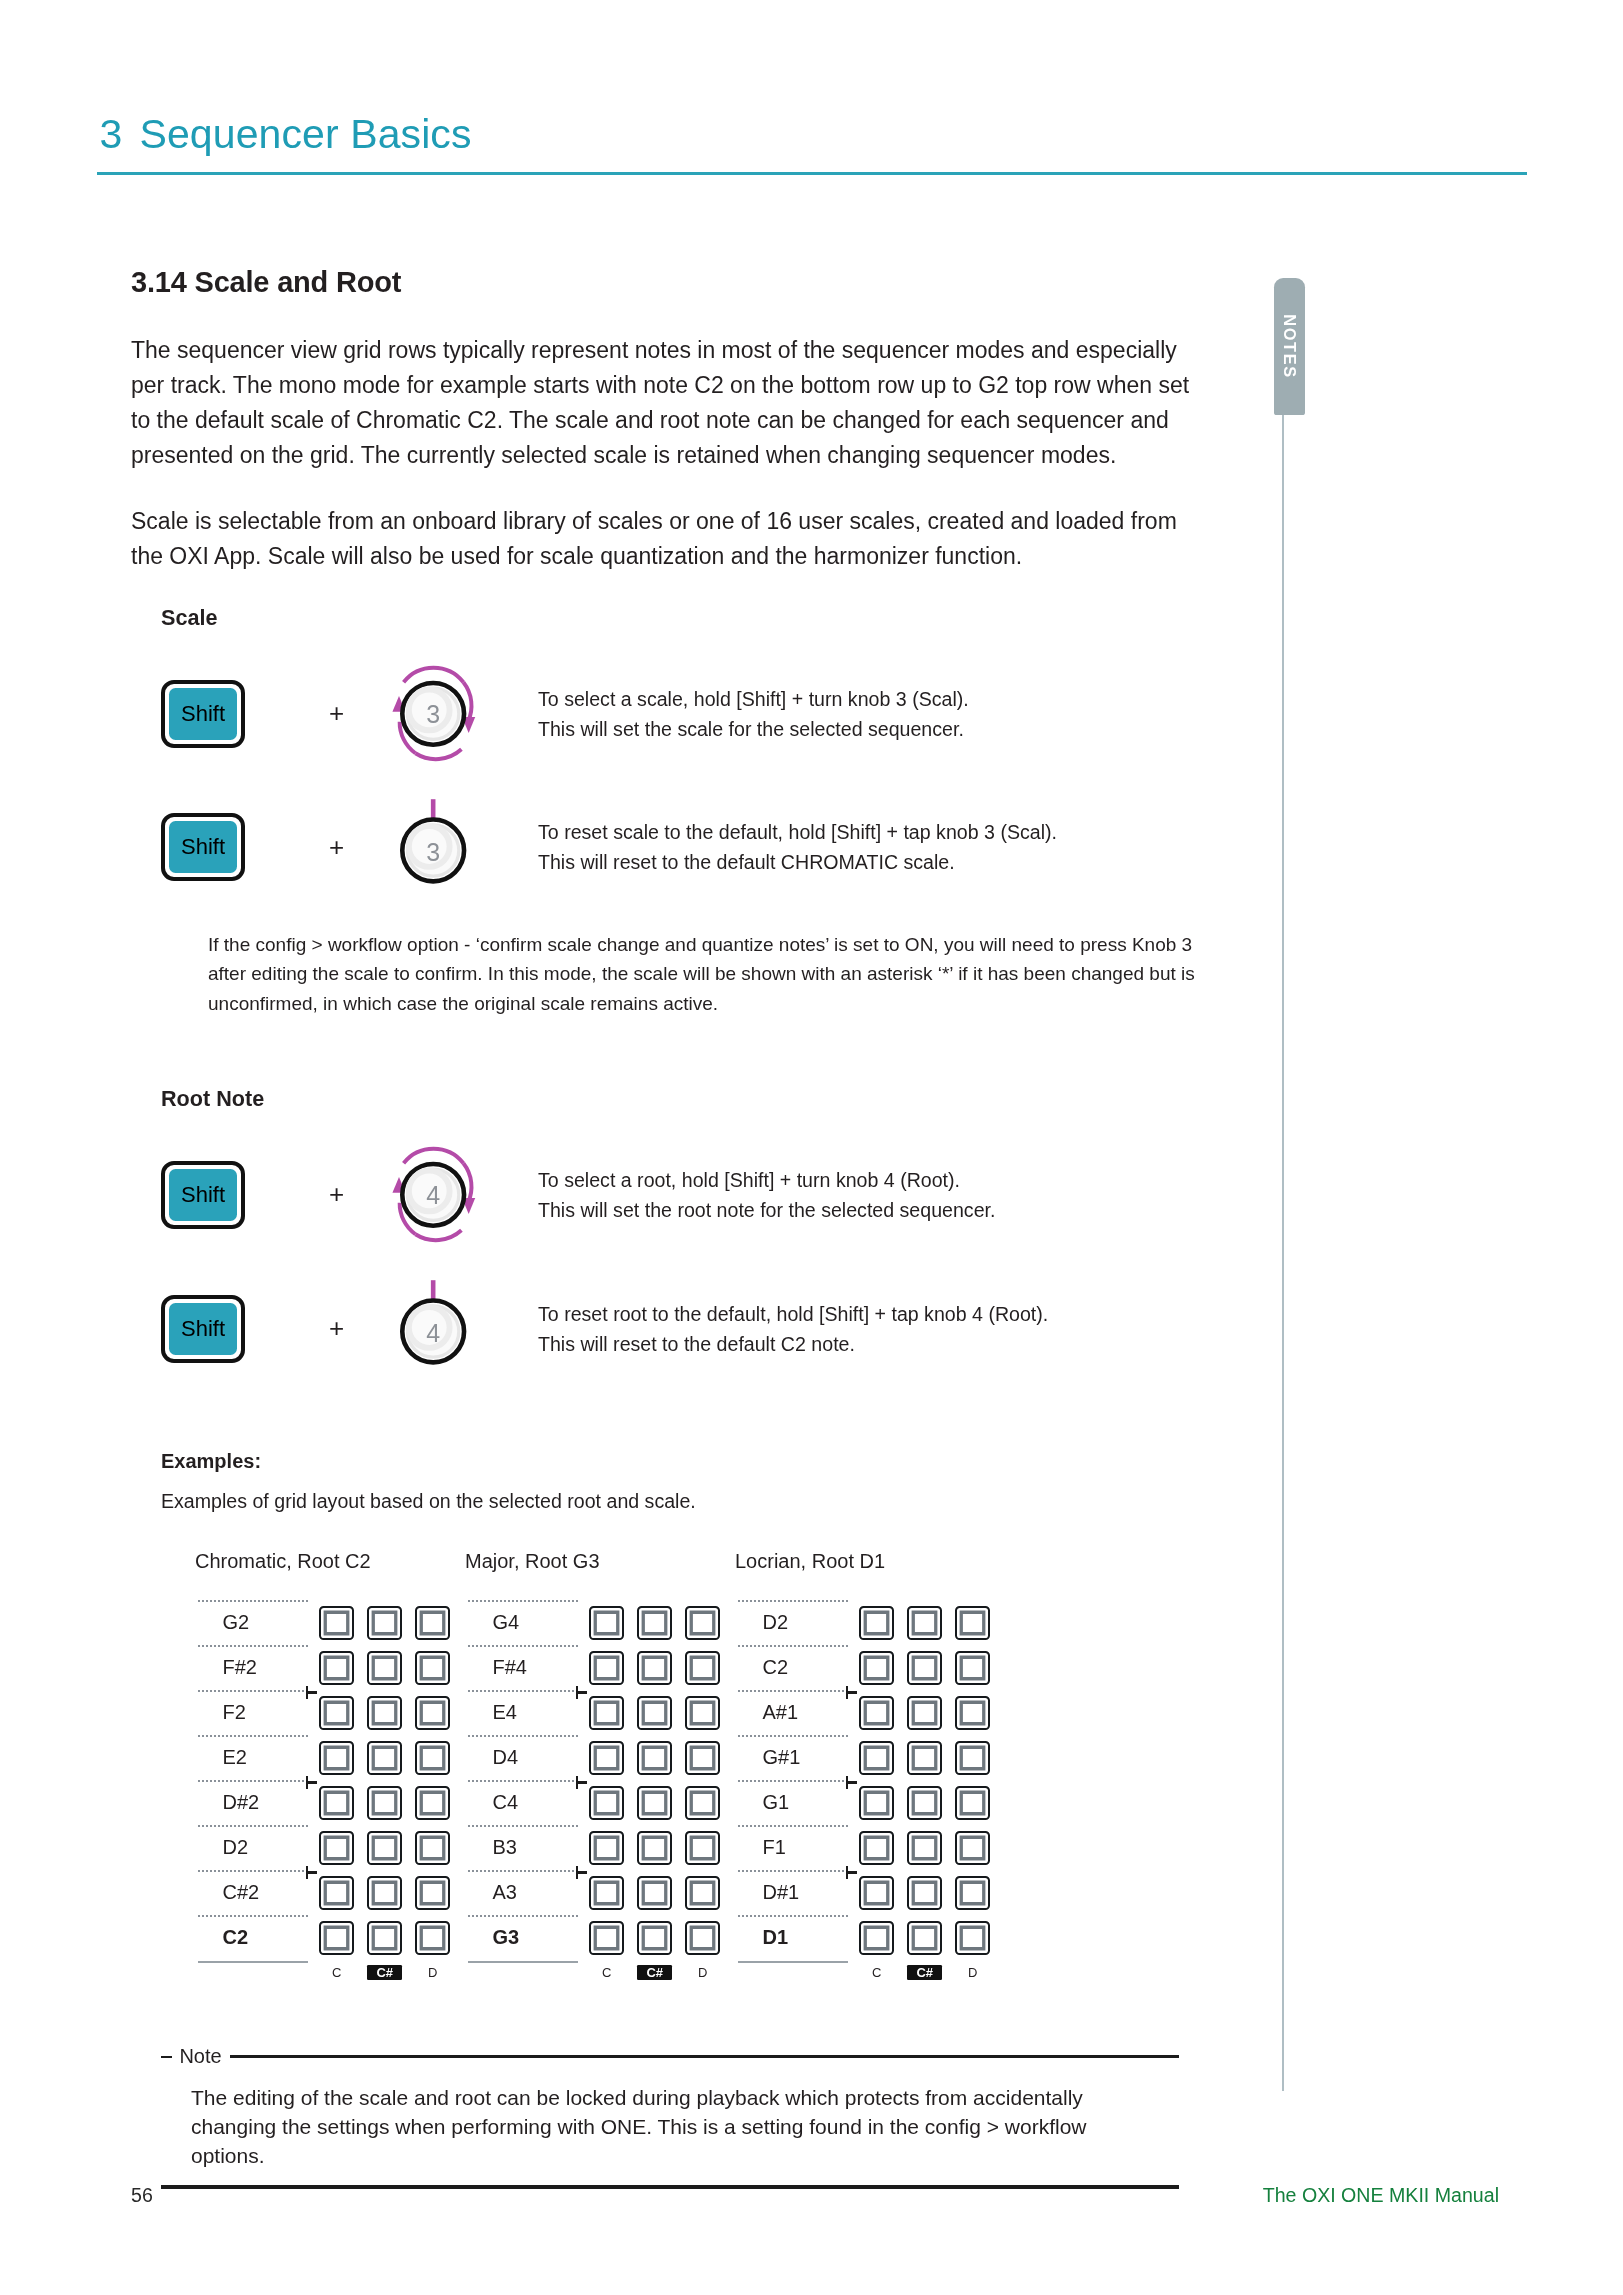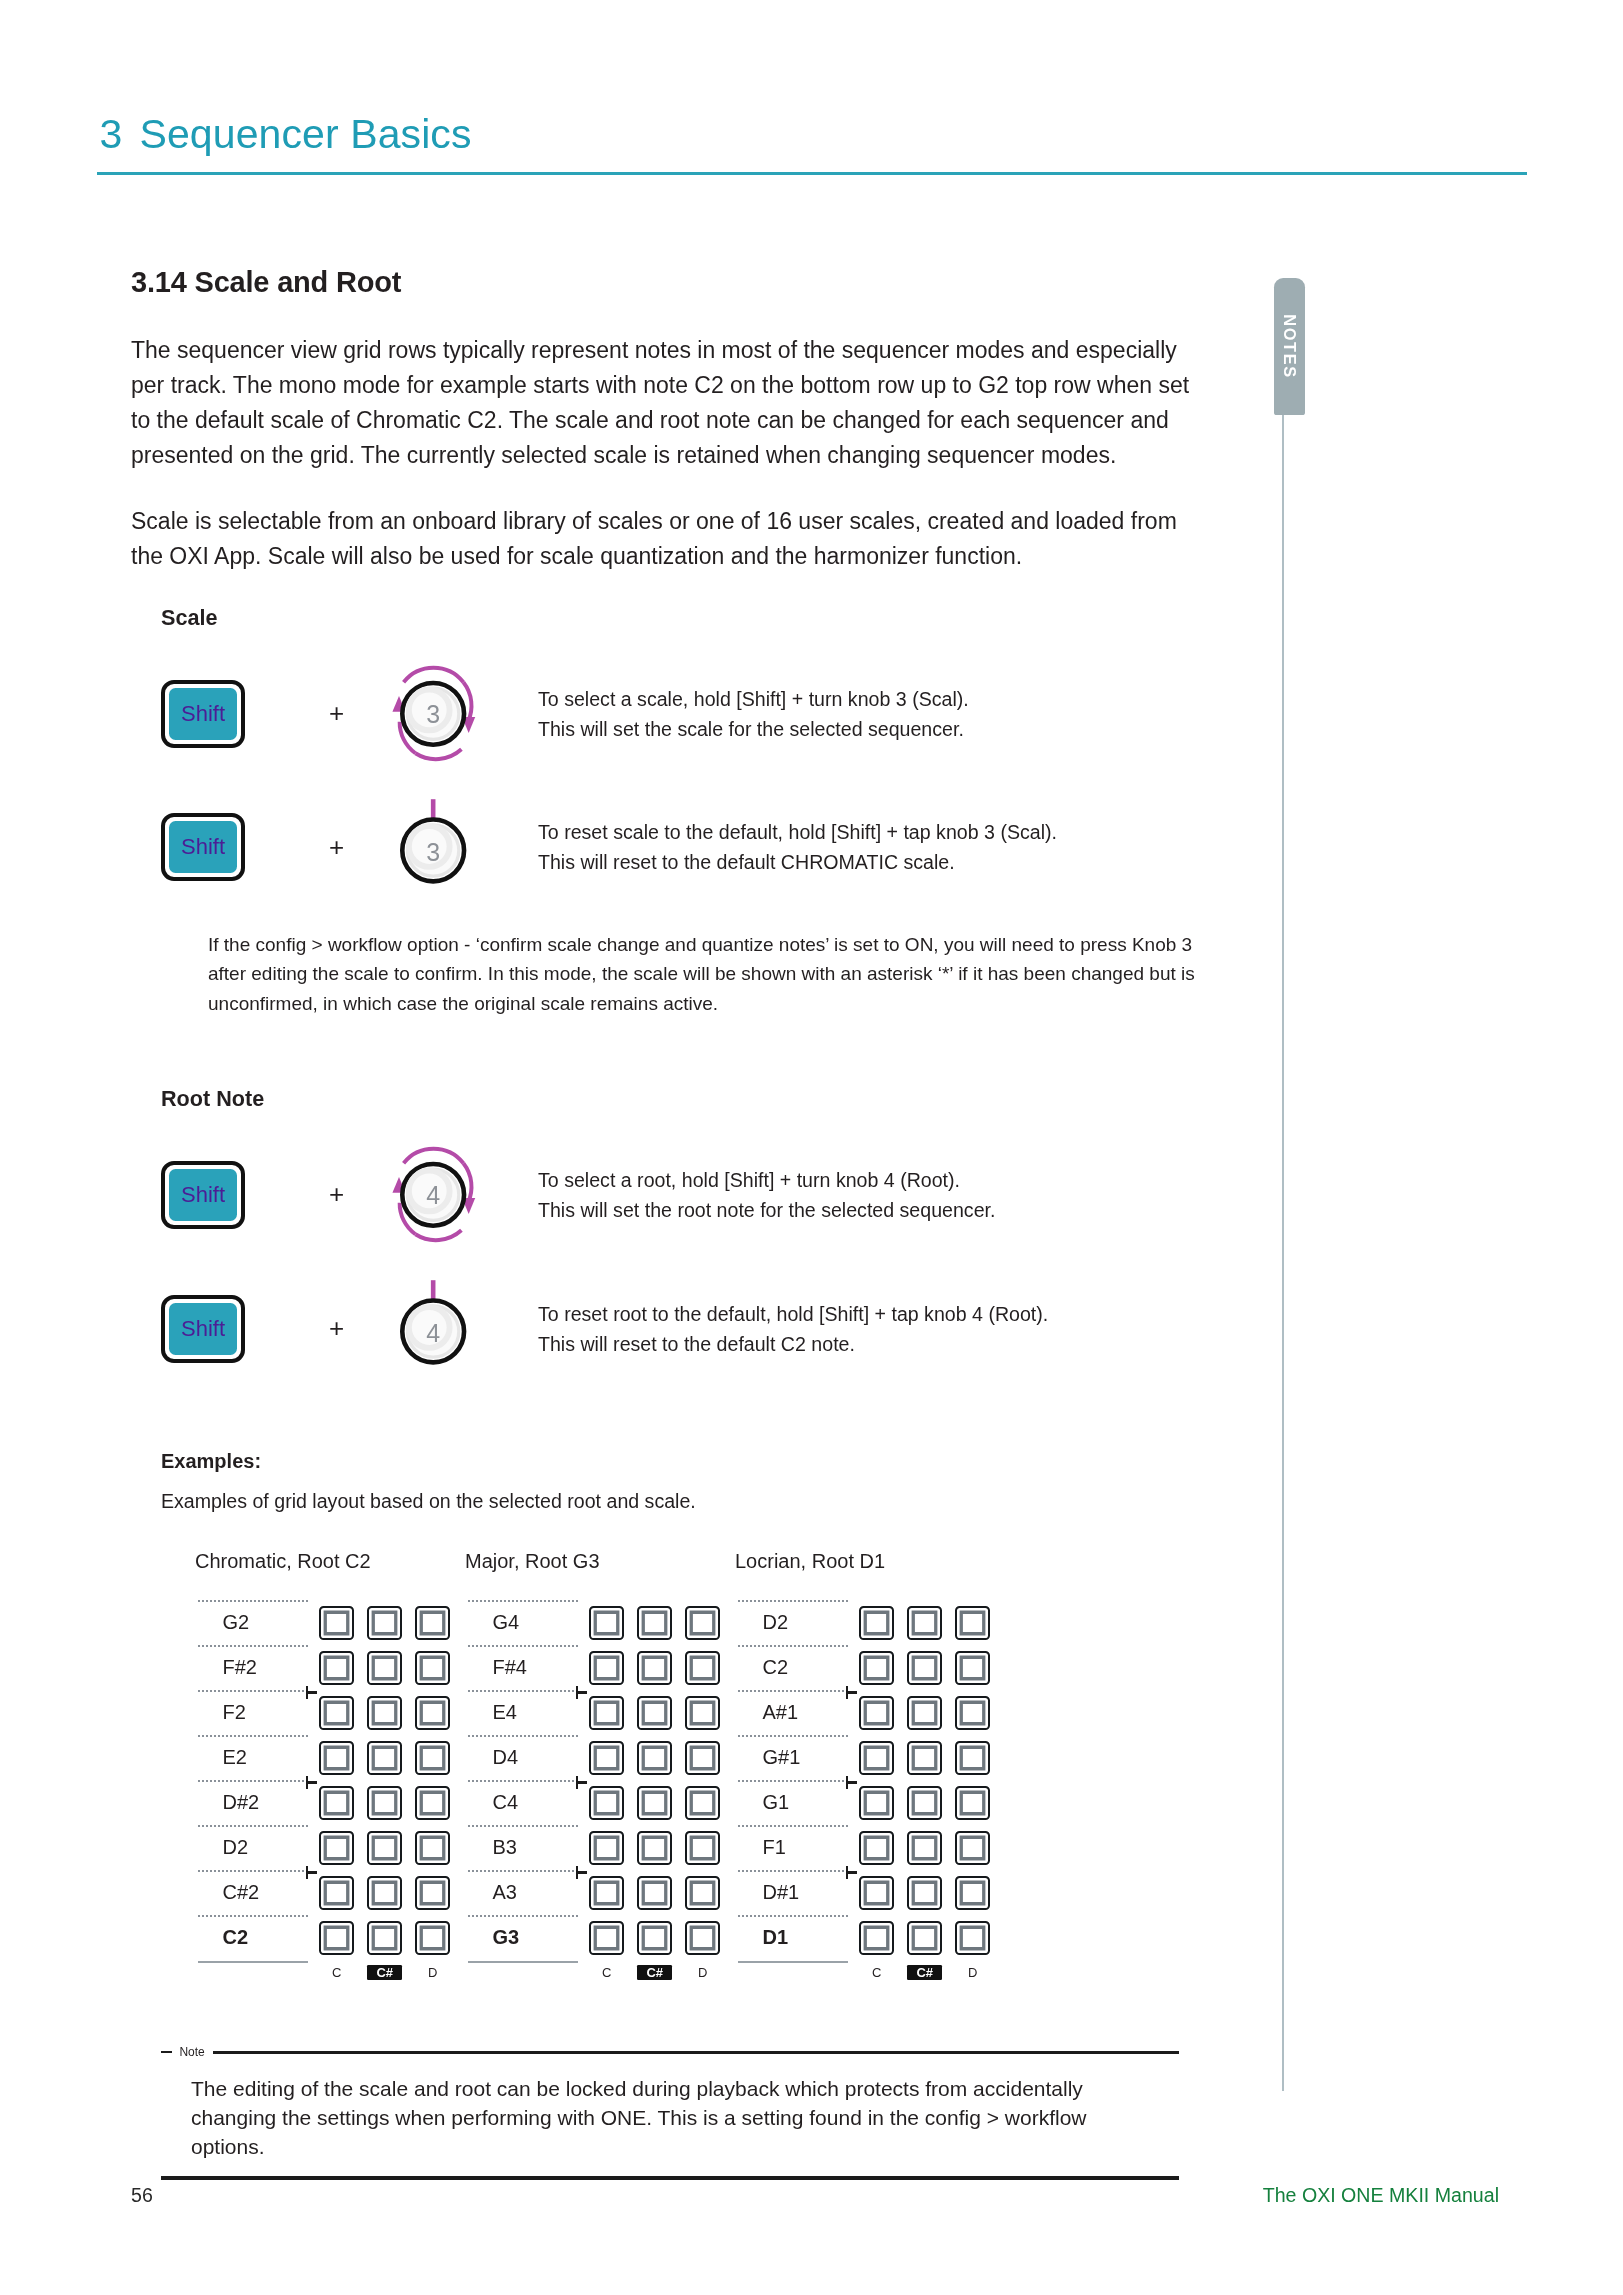--- a/index.html
+++ b/index.html
@@ -95,21 +95,21 @@
     background: #ffffff;
     border: 4.6px solid #111111;
     border-radius: 13px;
     display: flex; align-items: center; justify-content: center;
     box-sizing: border-box;
   }
   .shift-inner {
     width: 68px; height: 52px;
     background: #2AA2BA;
     border-radius: 6.5px;
-    color: #4c1d95;
+    color: #000000;
     font-size: 22px;
     display: flex; align-items: center; justify-content: center;
   }
   .plus {
     width: 63px;
     text-align: center;
     font-size: 26px;
     font-weight: 400;
   }
   .knob-wrap { width: 131px; display: flex; justify-content: center; }
@@ -224,21 +224,21 @@
   .note-box {
     position: relative;
     margin: 65px 0 0 30px;
     width: 1018px;
   }
   .note-box-top {
     display: flex; align-items: center;
     gap: 7.9px;
   }
   .note-dash { width: 10.5px; height: 2px; background: #1b1b1b; }
-  .note-label-text { font-size: 12px; }
+  .note-label-text { font-size: 20px; }
   .note-top-rule { flex: 1; height: 3.3px; background: #1b1b1b; }
   .note-box-body {
     font-size: 21px;
     line-height: 29px;
     margin: 14.4px 0 15.7px 30px;
     max-width: 936px;
   }
   .note-bottom-rule { height: 3.3px; background: #1b1b1b; width: 1018px; }
 
   

